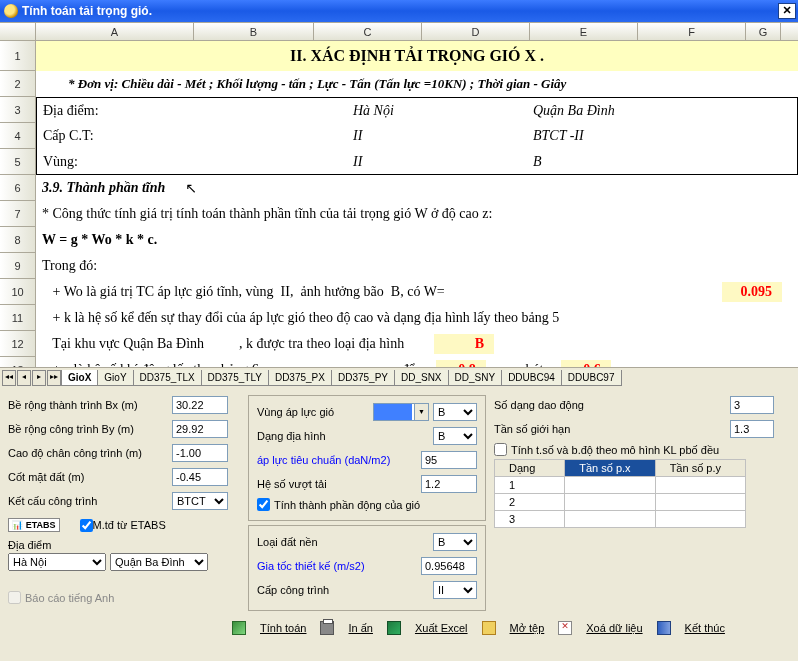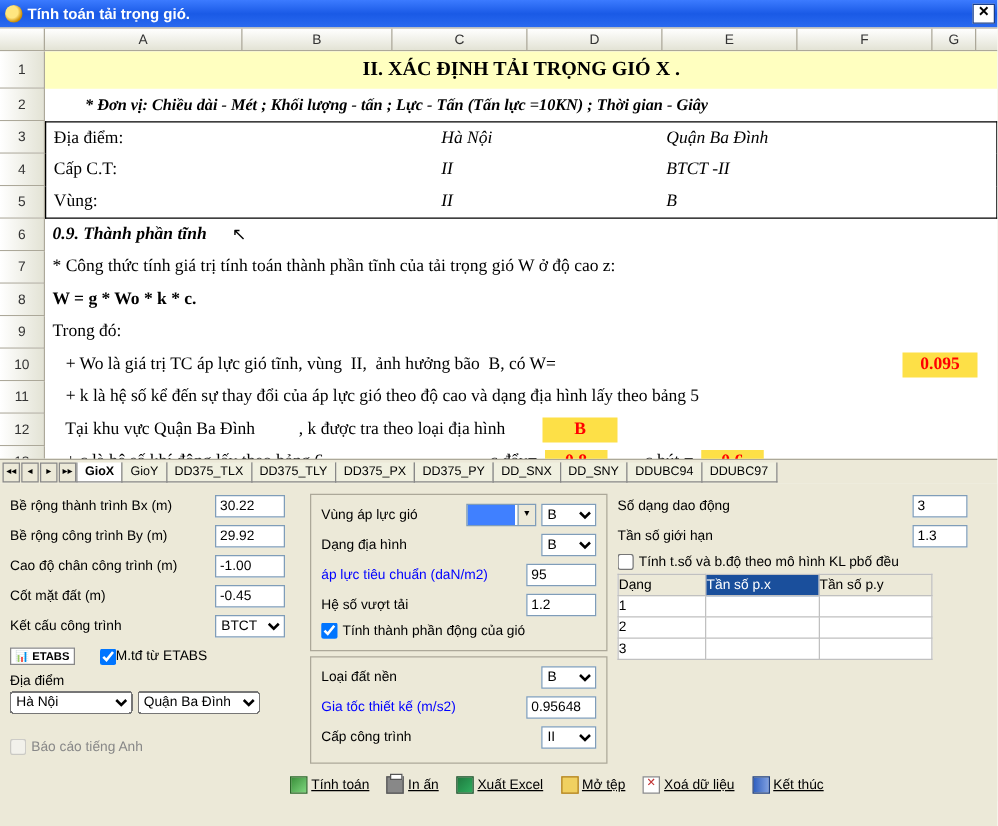--- a/index.html
+++ b/index.html
@@ -126,25 +126,25 @@
 .tbl-row .cells, .tbl-last .cells {
   border-left: 1px solid #000;
   border-right: 1px solid #000;
 }
 .label-col { width: 310px; font-size: 14px; }
 .val-col { width: 180px; font-style: italic; }
 .val-col2 { width: 190px; font-style: italic; }
 .section-h { font-weight: bold; font-style: italic; color: #000; }
 .formula-center { width: 100%; font-weight: bold; }
 .hl-yellow {
-  background: #fde047;
+  background: #fef9c3;
   color: #ff0000;
   font-weight: bold;
   padding: 2px 10px;
-  text-align: center;
+  text-align: right;
   display: inline-block;
   min-width: 60px;
 }
 .sheet-tabs {
   height: 20px;
   background: #ece9d8;
   display: flex;
   align-items: center;
   border-top: 1px solid #aca899;
   padding-left: 2px;
@@ -246,21 +246,21 @@
 .small-select { width: 44px; height: 18px; font-size: 11px; }
 .mini-table {
   border: 1px solid #808080;
   background: #fff;
   font-size: 11px;
   border-collapse: collapse;
   width: 252px;
 }
 .mini-table th, .mini-table td {
   border: 1px solid #c0c0c0;
-  padding: 1px 0;
+  padding: 1px 14px;
   height: 17px;
   text-align: left;
 }
 .mini-table th {
   background: #ece9d8;
   font-weight: normal;
 }
 .mini-table th.sel {
   background: #1a4f9c;
   color: #fff;
@@ -271,21 +271,21 @@
   left: 8px;
   right: 8px;
   display: flex;
   align-items: center;
   gap: 14px;
   font-size: 11px;
 }
 .btn-link {
   display: inline-flex;
   align-items: center;
-  gap: 3px;
+  gap: 14px;
   cursor: pointer;
   text-decoration: underline;
 }
 .btn-link .ic {
   width: 14px; height: 14px;
   display: inline-block;
 }
 .ic-calc { background: linear-gradient(135deg,#3a8f3a,#7fd77f); border:1px solid #2a6a2a; }
 .ic-print { background: #888; border: 1px solid #555; position: relative; }
 .ic-print::after { content:""; position:absolute; top:-3px; left:2px; width:8px; height:3px; background:#fff; border:1px solid #555;}
@@ -349,21 +349,21 @@
       <div class="rn">5</div>
       <div class="cells">
         <span class="label-col">Vùng:</span>
         <span class="val-col">II</span>
         <span class="val-col2">B</span>
       </div>
     </div>
     <div class="row">
       <div class="rn">6</div>
       <div class="cells">
-          <span class="section-h">0.9. Thành phần tĩnh</span>
+          <span class="section-h">3.9. Thành phần tĩnh</span>
         <span style="margin-left:20px;font-size:14px">↖</span>
       </div>
     </div>
     <div class="row">
       <div class="rn">7</div>
       <div class="cells">
           <span>*  Công  thức tính giá trị tính toán thành phần tĩnh của tải trọng gió W ở độ cao z:</span>
         </div>
     </div>
     <div class="row">

